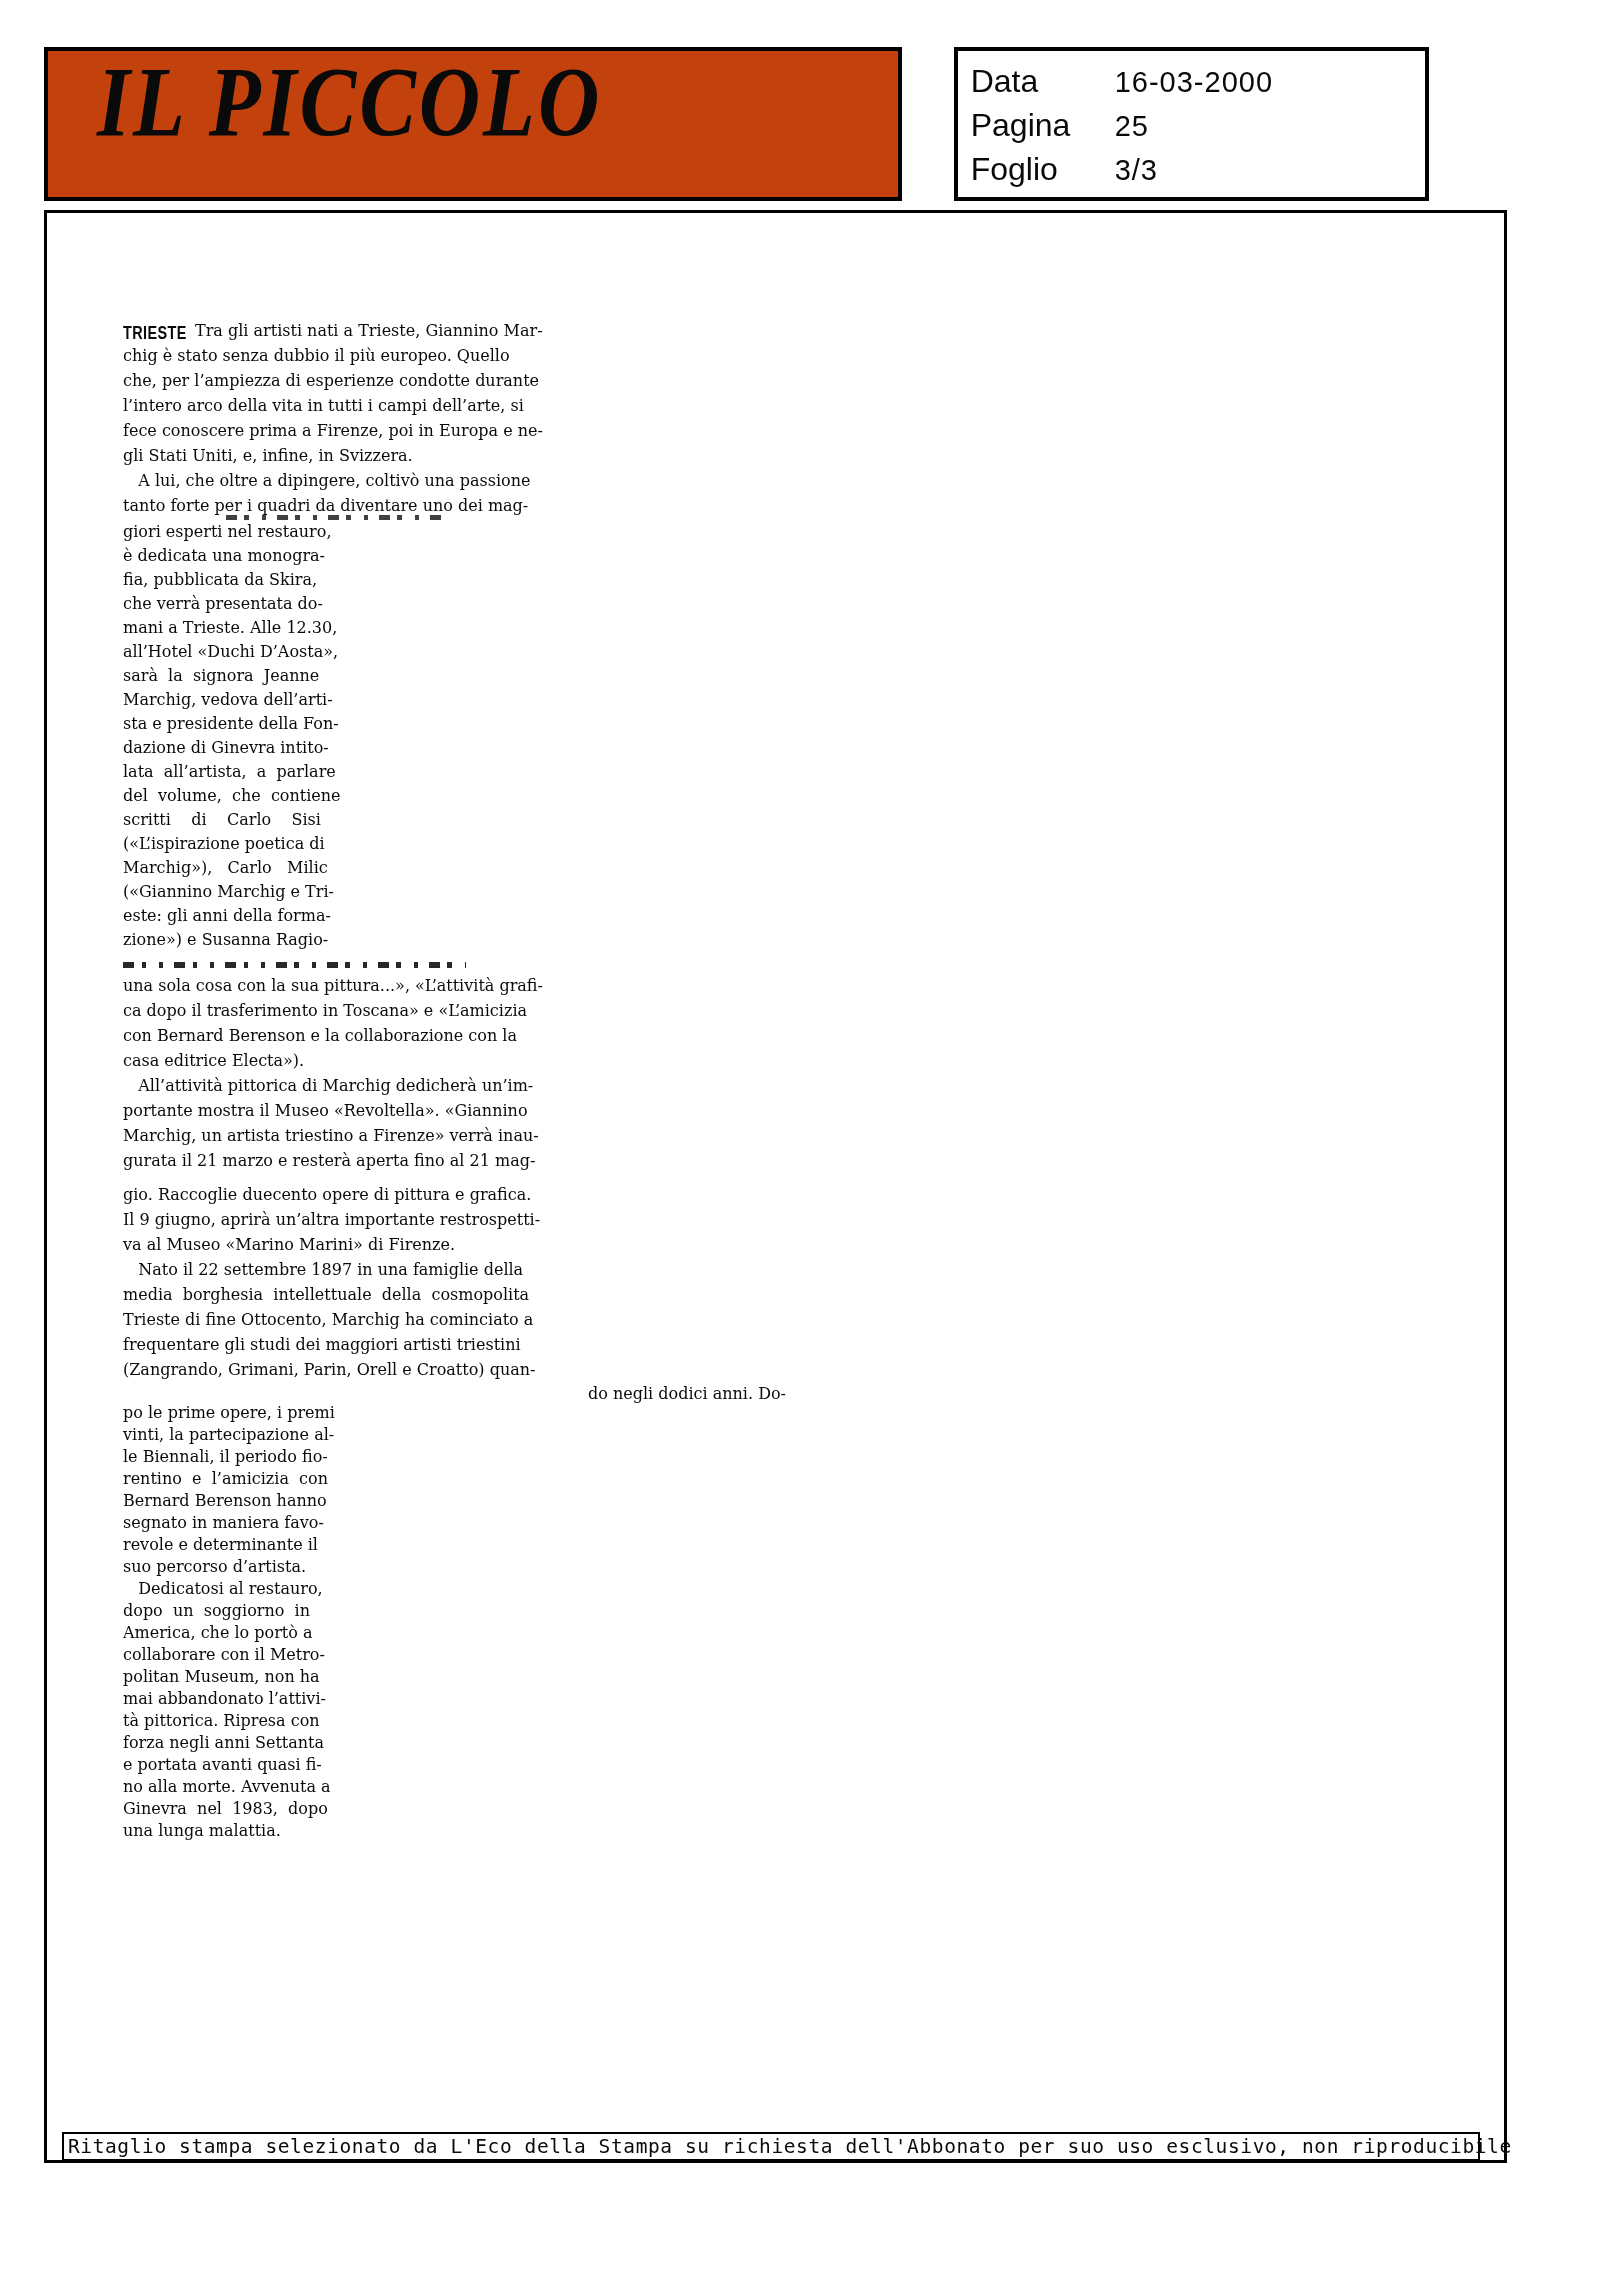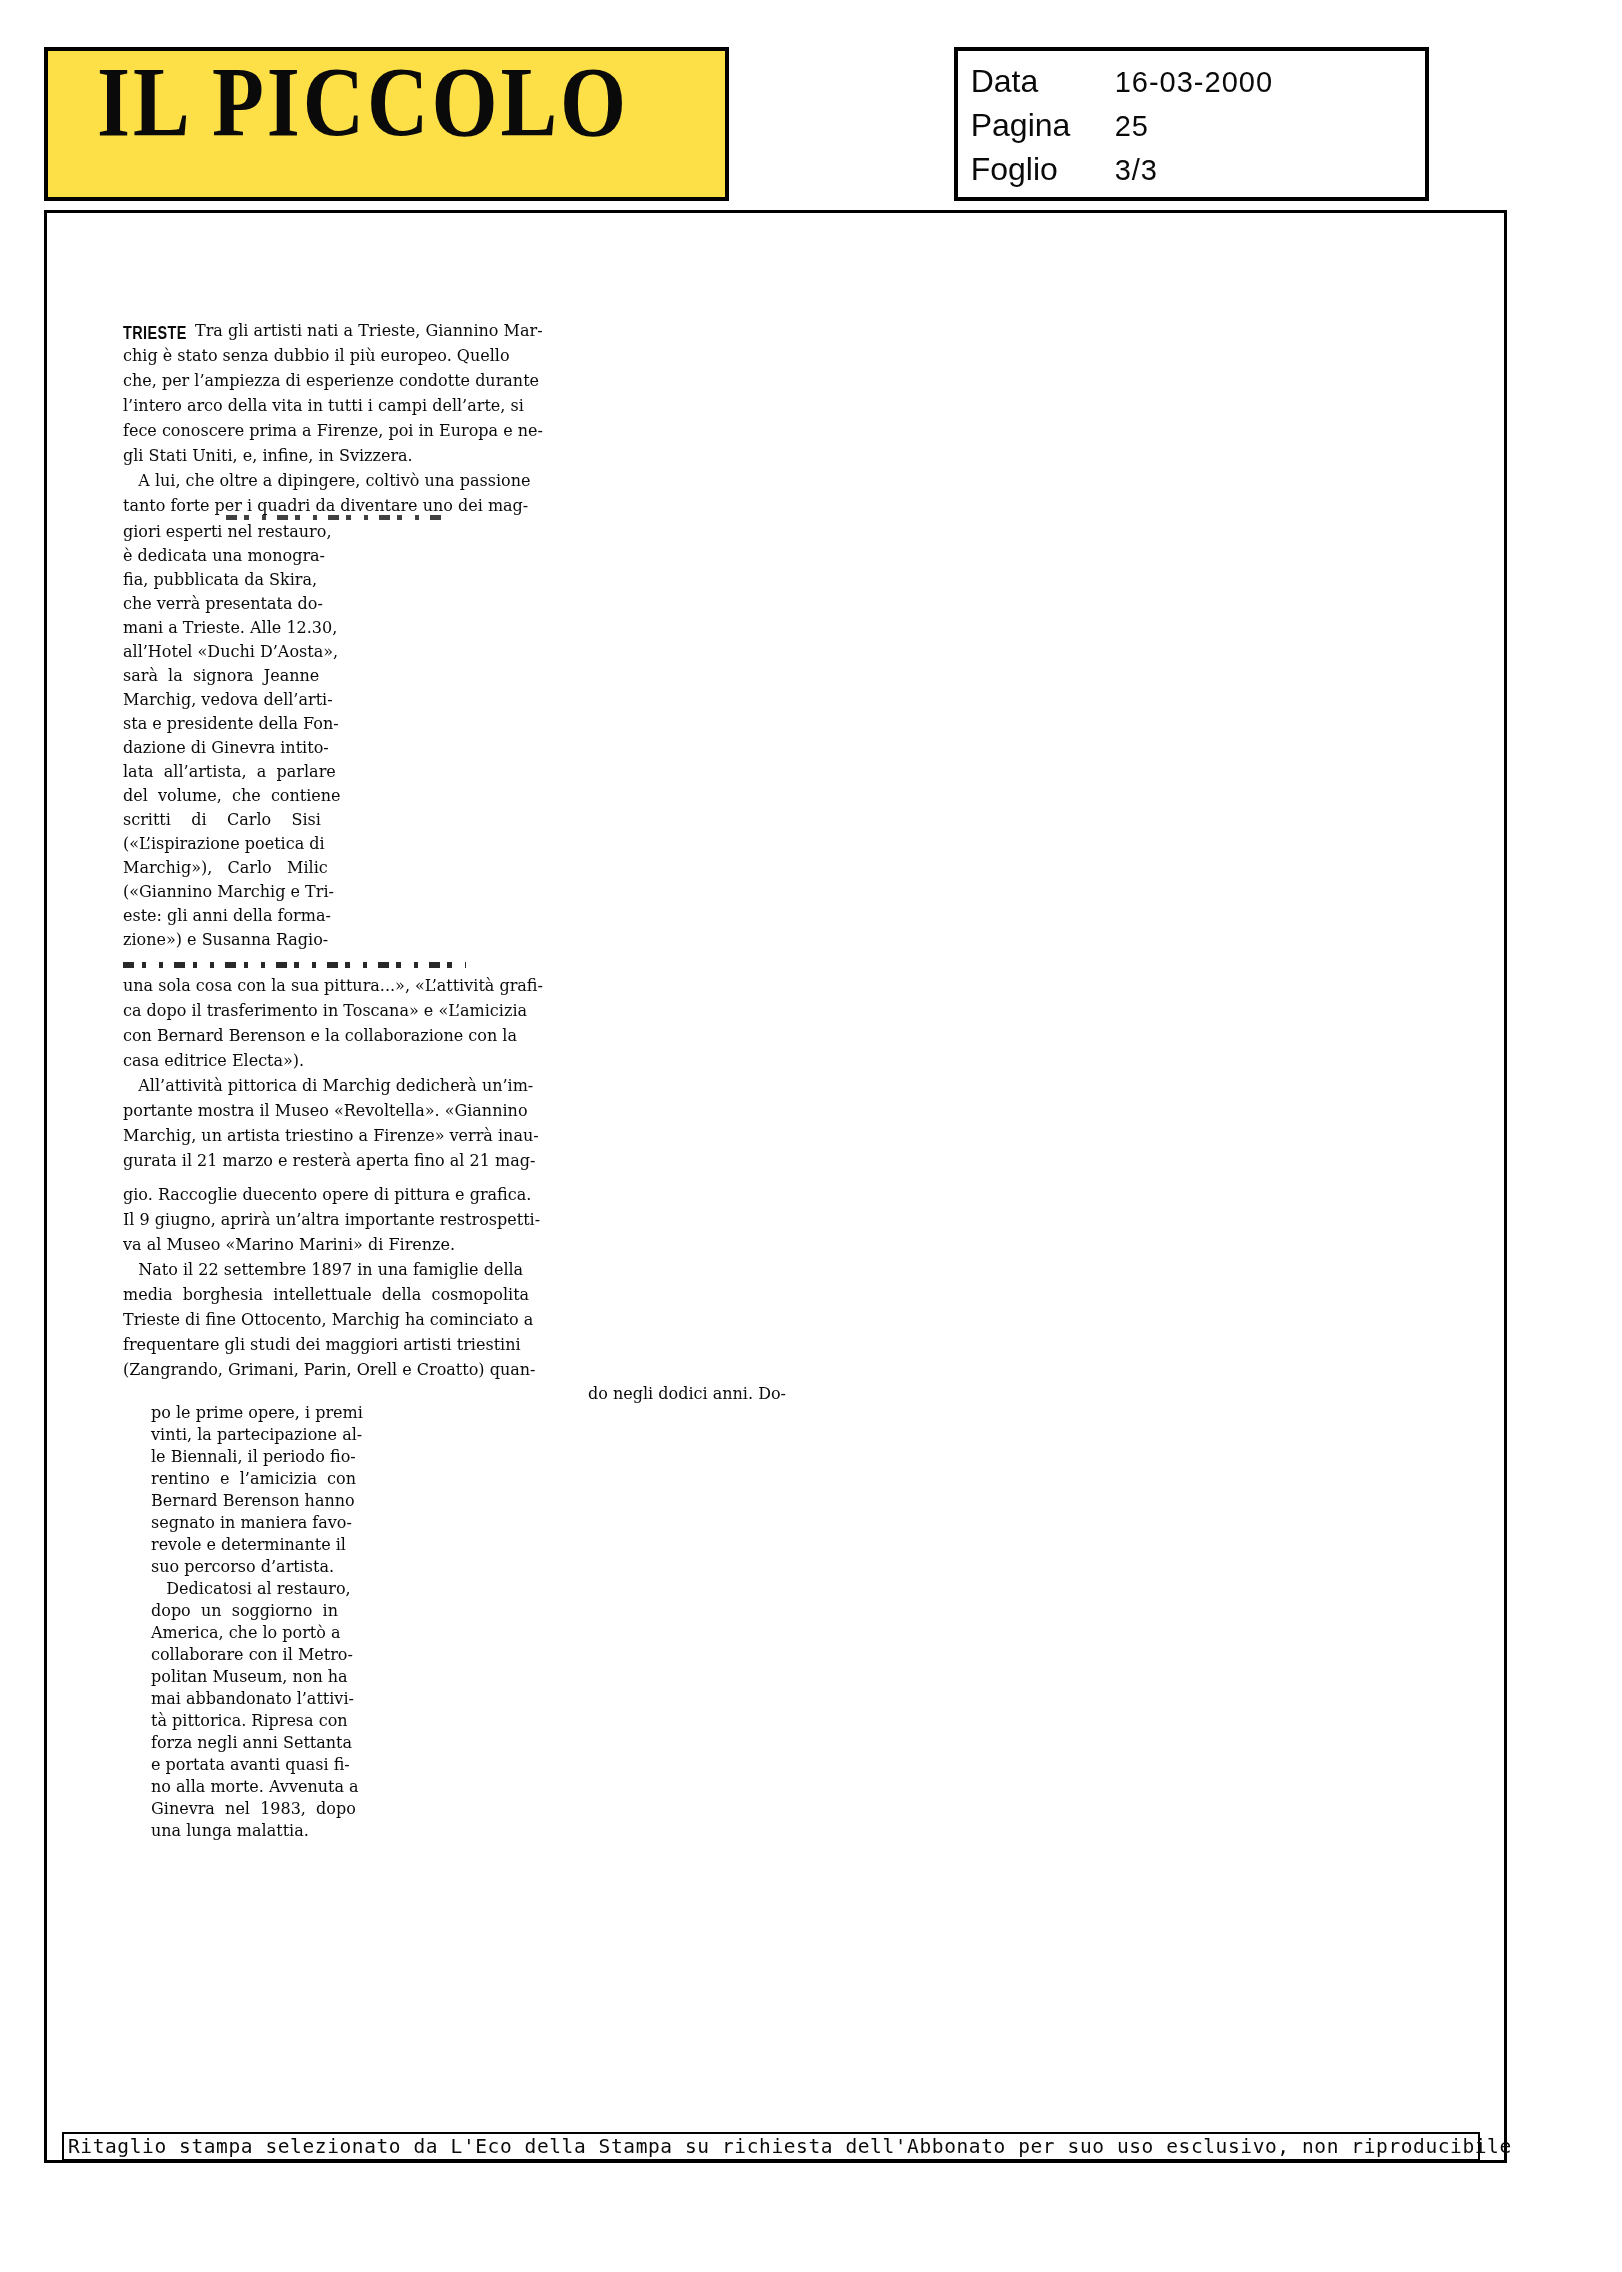--- a/index.html
+++ b/index.html
@@ -2,22 +2,22 @@
 <html><head>
 <meta charset="utf-8">
 <style>
   html,body{margin:0;padding:0;background:#e8e8e8;}
   .page{
     position:relative;width:1623px;height:2272px;background:#ffffff;
     font-family:"DejaVu Serif",serif;color:#0a0a0a;overflow:hidden;
   }
   
   .masthead-box{
-    position:absolute;left:44px;top:47px;width:685px;height:154px;
-    border:4.9px solid #000;box-sizing:border-box;background:#fde047;
+    position:absolute;left:44px;top:47px;width:858px;height:154px;
+    border:4.9px solid #000;box-sizing:border-box;background:#c2410c;font-style:italic;
   }
   .masthead-title{
     position:absolute;left:49px;top:0px;
     font-family:"Liberation Serif",serif;font-weight:bold;
     font-size:85px;line-height:1;letter-spacing:2.9px;
     transform:scale(1.0,1.18);transform-origin:left top;white-space:nowrap;
   }
   .meta-box{
     position:absolute;left:954px;top:47px;width:475px;height:154px;
     border:4.9px solid #000;box-sizing:border-box;background:#fff;
@@ -42,21 +42,21 @@
     position:absolute;font-weight:normal;font-size:16px;
     white-space:pre-wrap;color:#0a0a0a;
   }
   .wide{width:663px;line-height:25px;}
   .narrow{width:328px;}
   .block-a{left:123px;top:318px;text-indent:72px;}
   .block-b{left:123px;top:520px;line-height:24px;}
   .block-c{left:123px;top:973px;}
   .block-d{left:123px;top:1182px;}
   .block-d-last{left:123px;top:1381px;text-align:right;}
-  .block-e{left:123px;top:1402px;line-height:22px;margin-left:28px;}
+  .block-e{left:123px;top:1402px;line-height:22px;}
   .kicker{
     position:absolute;left:123px;top:322px;
     font-family:"Liberation Sans",sans-serif;font-weight:bold;font-size:18.5px;
     letter-spacing:0.5px;transform:scaleX(0.78);transform-origin:left top;
     white-space:nowrap;
   }
   
   .artifact{
     position:absolute;height:5.9px;opacity:.9;
     background:repeating-linear-gradient(90deg,#111 0 10.7px,transparent 10.7px 18.5px,#111 18.5px 23.4px,transparent 23.4px 36px,#111 36px 40px,transparent 40px 51px);

